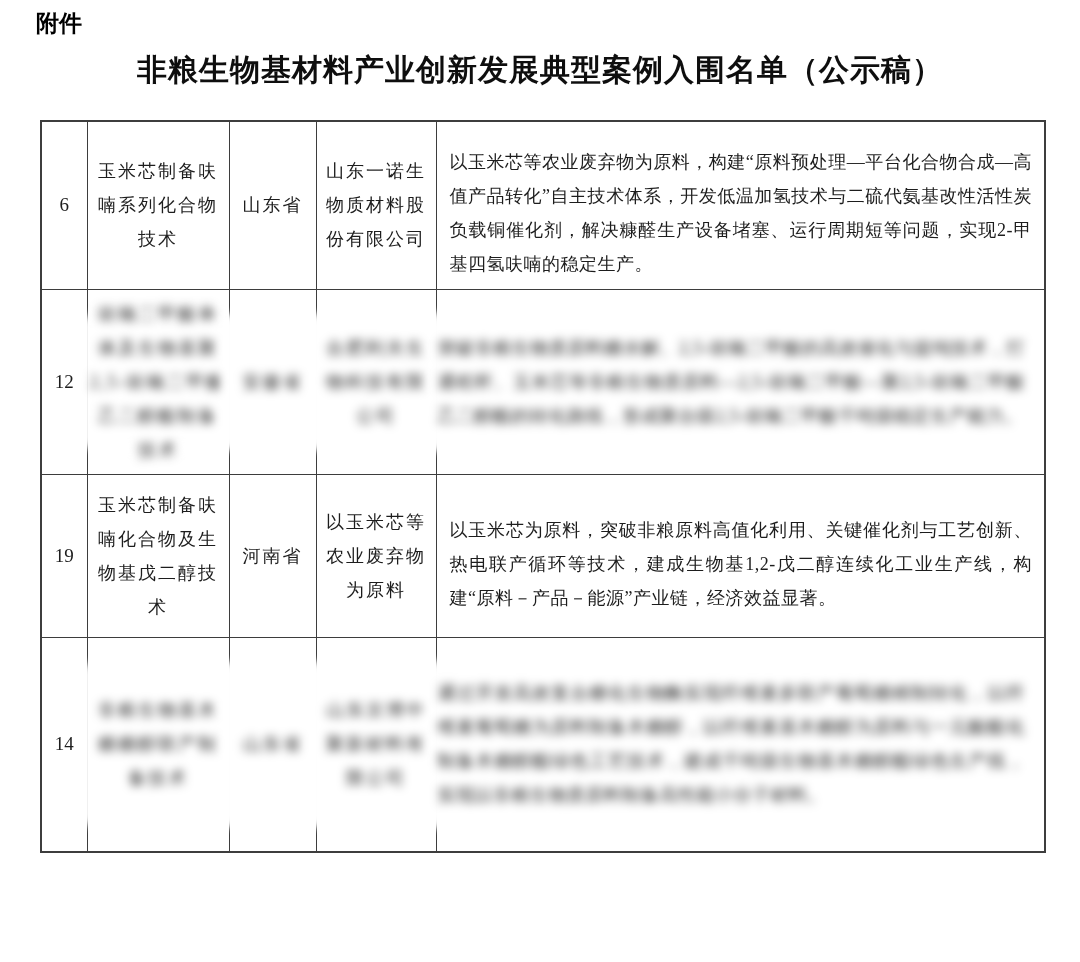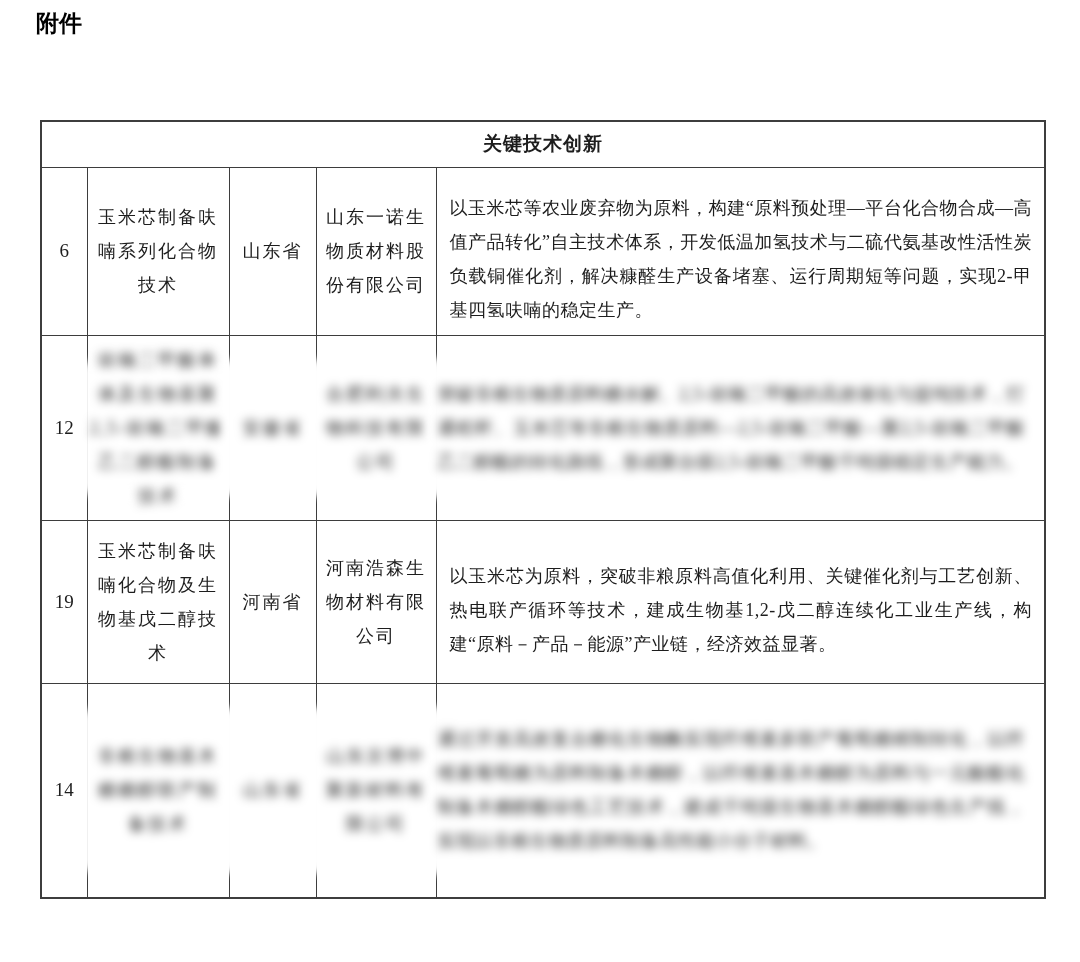--- a/index.html
+++ b/index.html
@@ -89,33 +89,31 @@
   .patch.wide .ptext {
     font-size:18px; line-height:34px; letter-spacing:0.5px;
     text-align:justify; width:calc(100% - 14px);
   }
 </style>
 </head>
 <body>
 
 <div class="page">
   <div class="attachment">附件</div>
+  <h1 class="doc-title">非粮生物基材料产业创新发展典型案例入围名单（公示稿）</h1>
 
   <table class="cases">
     <colgroup>
       <col style="width:46px">
       <col style="width:142px">
       <col style="width:87px">
       <col style="width:120px">
       <col>
     </colgroup>
     <thead>
-      <tr class="section-row">
-        <th colspan="5">关键技术创新</th>
-      </tr>
     </thead>
     <tbody id="tbody">
         <tr style="height: 168px;">
           <td class="c-no">6</td>
           <td class="c-name">玉米芯制备呋喃系列化合物技术</td>
           <td class="c-region">山东省</td>
           <td class="c-unit">山东一诺生物质材料股份有限公司</td>
           <td class="c-summary">
             <div class="sum">以玉米芯等农业废弃物为原料，构建“原料预处理—平台化合物合成—高值产品转化”自主技术体系，开发低温加氢技术与二硫代氨基改性活性炭负载铜催化剂，解决糠醛生产设备堵塞、运行周期短等问题，实现2-甲基四氢呋喃的稳定生产。</div>
           </td>
@@ -140,21 +138,21 @@
           <td class="c-summary bcell">
             <div class="patch wide">
               <div class="ptext">突破非粮生物质原料糖水解、2,5-呋喃二甲酸的高效催化与提纯技术，打通秸秆、玉米芯等非粮生物质原料—2,5-呋喃二甲酸—聚2,5-呋喃二甲酸乙二醇酯的转化路线，形成聚合级2,5-呋喃二甲酸千吨级稳定生产能力。</div>
             </div>
           </td>
         </tr>
         <tr style="height: 163px;">
           <td class="c-no">19</td>
           <td class="c-name">玉米芯制备呋喃化合物及生物基戊二醇技术</td>
           <td class="c-region">河南省</td>
-          <td class="c-unit">河南浩森生物材料有限公司</td>
+          <td class="c-unit">以玉米芯等农业废弃物为原料</td>
           <td class="c-summary">
             <div class="sum">以玉米芯为原料，突破非粮原料高值化利用、关键催化剂与工艺创新、热电联产循环等技术，建成生物基1,2-戊二醇连续化工业生产线，构建“原料－产品－能源”产业链，经济效益显著。</div>
           </td>
         </tr>
         <tr style="height: 215px;">
           <td class="c-no">14</td>
           <td class="c-name bcell">
             <div class="patch center">
               <div class="ptext">非粮生物基木糖糖醇联产制备技术</div>
             </div>

